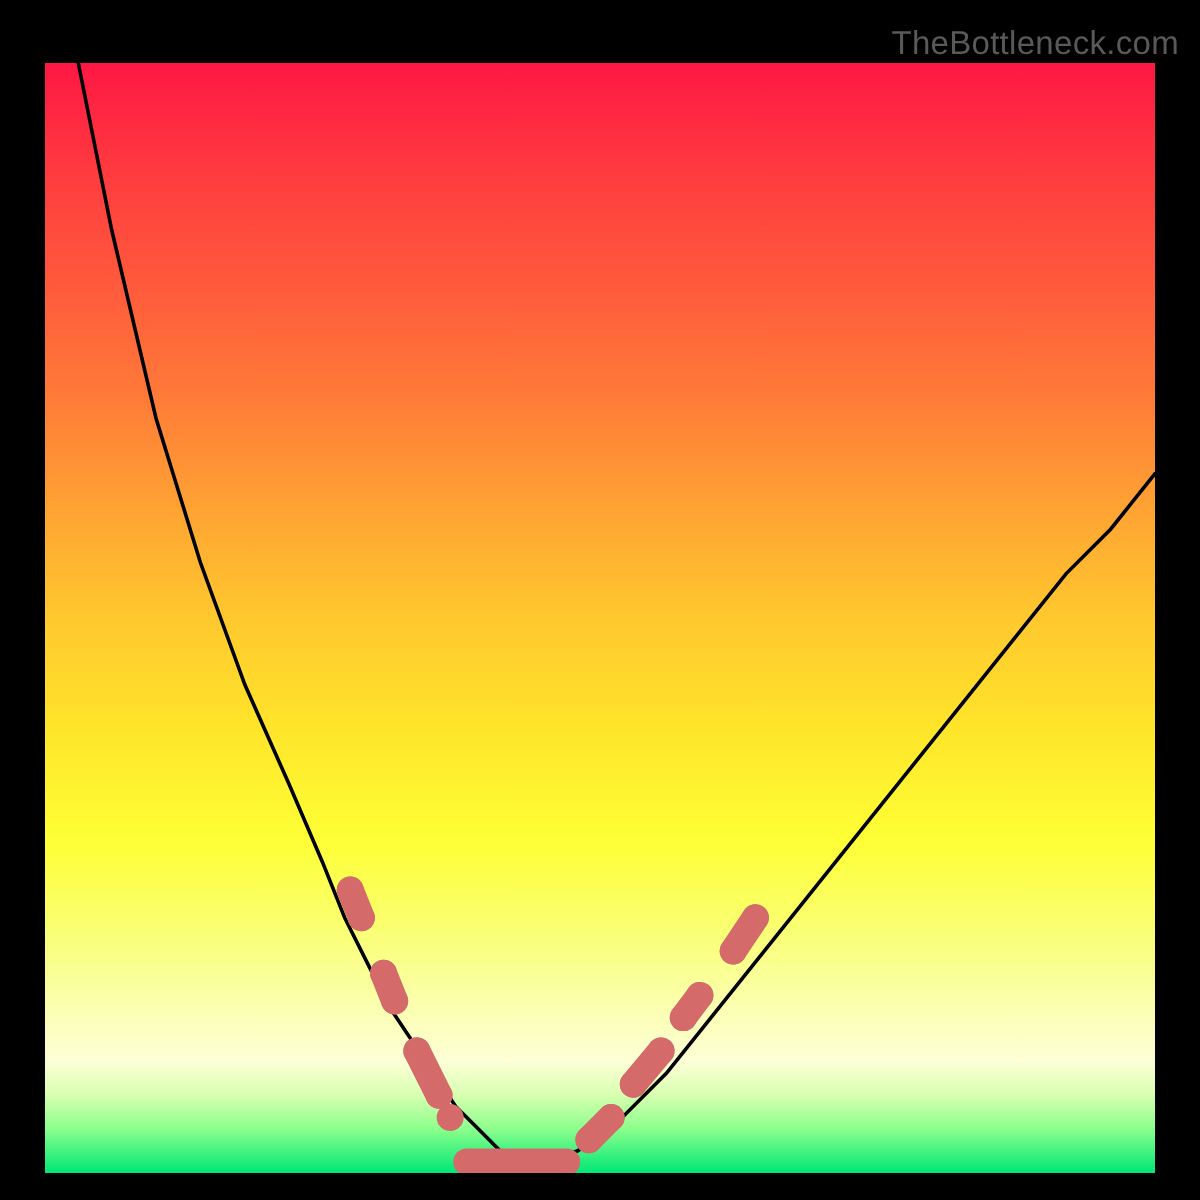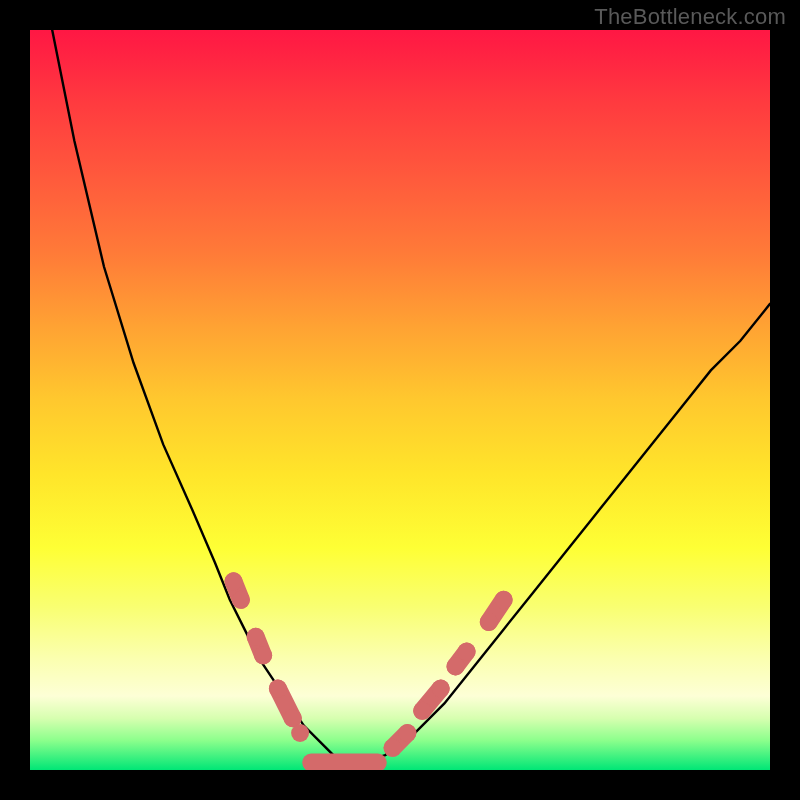--- a/index.html
+++ b/index.html
@@ -6,21 +6,21 @@
     margin: 0;
     padding: 0;
     width: 800px;
     height: 800px;
     overflow: hidden;
     background: #000;
     font-family: Arial, Helvetica, sans-serif;
   }
   .frame {
     position: absolute;
-    top: 0;
+    top: 12px;
     left: 0;
     width: 800px;
     height: 780px;
     background: #000;
   }
   .plot-area {
     position: absolute;
     top: 30px;
     left: 30px;
     width: 740px;

